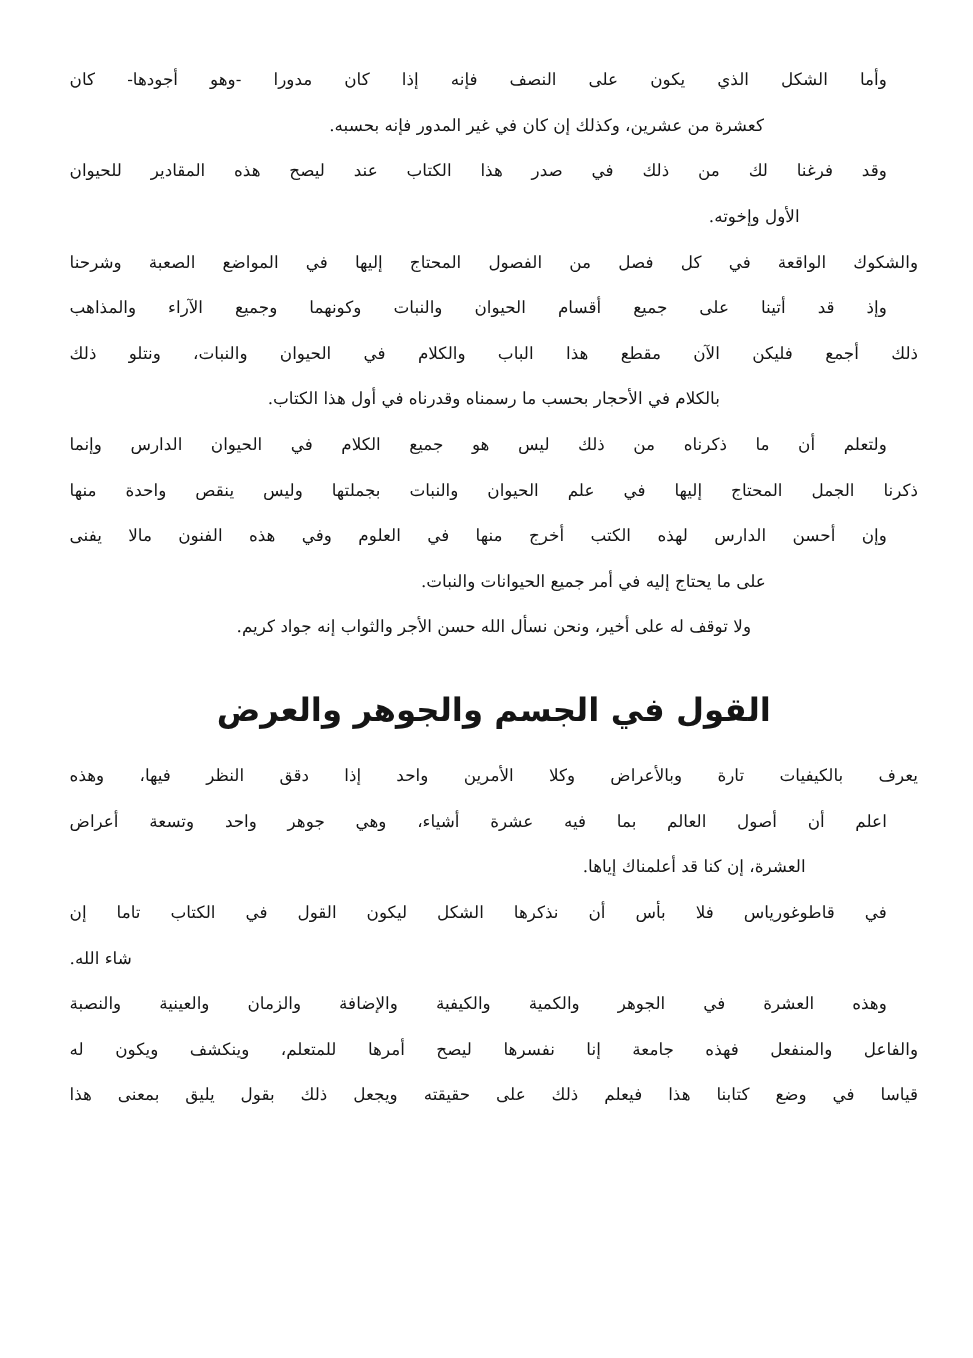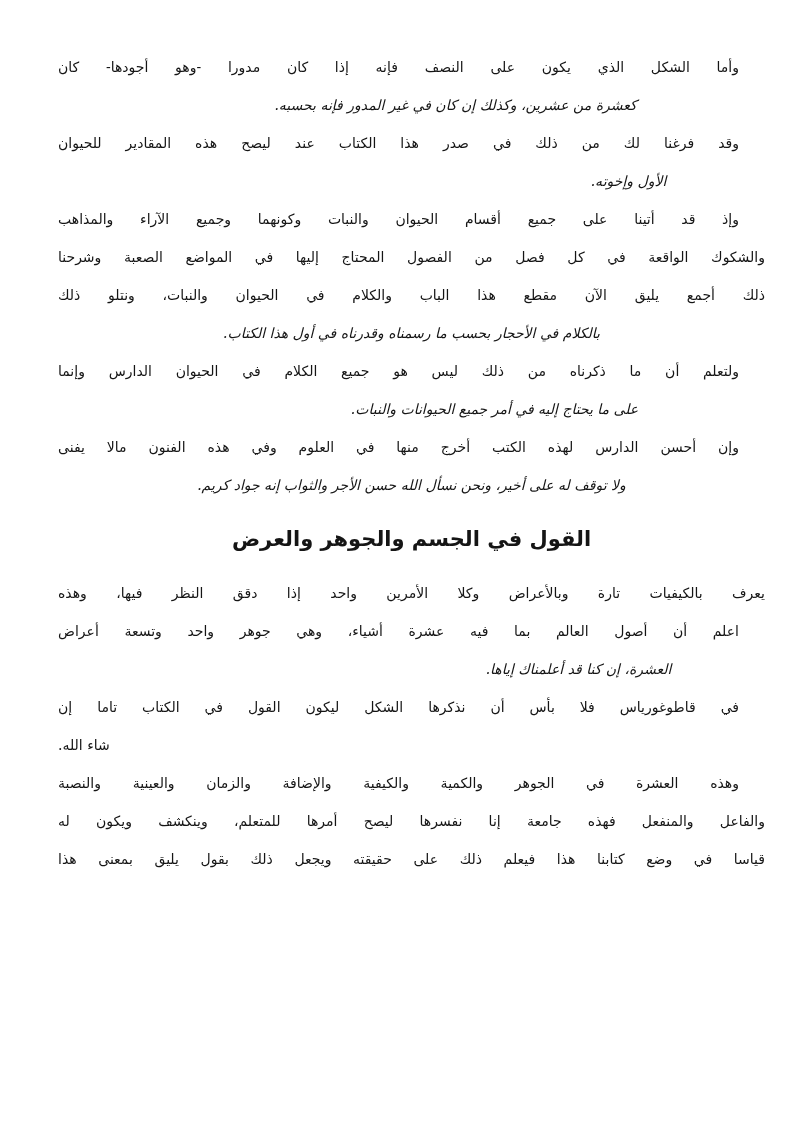--- a/index.html
+++ b/index.html
@@ -28,58 +28,59 @@
     padding: 0;
     font-size: 14px;
     line-height: 38px;
     text-align: justify;
     text-align-last: justify;
     white-space: normal;
   }
   
   .fi { padding-right: 26px; }
   
-  .endc  {  text-align-last: center; font-style: italic; }
+  .endc  {  text-align-last: center; }
   .sh88  { padding-left: 88px; }
   .sh166 { padding-left: 166px; }
   .sh334 { padding-left: 334px; }
   .sh434 { padding-left: 434px; }
   
   .endl  { text-align: right; text-align-last: left; }
 
   .heading {
-    margin: 16px 0 16px 0;
-    font-size: 21px;
+    margin: 32px 0 16px 0;
+    font-size: 27px;
     line-height: 38px;
     font-weight: bold;
     text-align: center;
     text-align-last: center;
   }
 </style>
 </head>
 <body>
 
 <div class="page">
   <div class="text-block">
 
     <p class="ln fi">وأما الشكل الذي يكون على النصف فإنه إذا كان مدورا -وهو أجودها- كان</p>
     <p class="ln endc sh88">كعشرة من عشرين، وكذلك إن كان في غير المدور فإنه بحسبه.</p>
 
     <p class="ln fi">وقد فرغنا لك من ذلك في صدر هذا الكتاب عند ليصح هذه المقادير للحيوان</p>
     <p class="ln endc sh434">الأول وإخوته.</p>
 
+    <p class="ln">والشكوك الواقعة في كل فصل من الفصول المحتاج إليها في المواضع الصعبة وشرحنا</p>
     <p class="ln fi">وإذ قد أتينا على جميع أقسام الحيوان والنبات وكونهما وجميع الآراء والمذاهب</p>
-    <p class="ln">والشكوك الواقعة في كل فصل من الفصول المحتاج إليها في المواضع الصعبة وشرحنا</p>
-    <p class="ln">ذلك أجمع يليق الآن مقطع هذا الباب والكلام في الحيوان والنبات، ونتلو ذلك</p>
+    <p class="ln">ذلك أجمع فليكن الآن مقطع هذا الباب والكلام في الحيوان والنبات، ونتلو ذلك</p>
     <p class="ln endc">بالكلام في الأحجار بحسب ما رسمناه وقدرناه في أول هذا الكتاب.</p>
 
     <p class="ln fi">ولتعلم أن ما ذكرناه من ذلك ليس هو جميع الكلام في الحيوان الدارس وإنما</p>
+    <p class="ln">ذكرنا الجمل المحتاج إليها في علم الحيوان والنبات بجملتها وليس ينقص واحدة منها</p>
+    <p class="ln fi">وإن أحسن الدارس لهذه الكتب أخرج منها في العلوم وفي هذه الفنون مالا يفنى</p>
+
     <p class="ln endc sh166">على ما يحتاج إليه في أمر جميع الحيوانات والنبات.</p>
-
-    <p class="ln fi">وإن أحسن الدارس لهذه الكتب أخرج منها في العلوم وفي هذه الفنون مالا يفنى</p>
     <p class="ln endc">ولا توقف له على أخير، ونحن نسأل الله حسن الأجر والثواب إنه جواد كريم.</p>
 
     <h2 class="heading">القول في الجسم والجوهر والعرض</h2>
 
     <p class="ln">يعرف بالكيفيات تارة وبالأعراض وكلا الأمرين واحد إذا دقق النظر فيها، وهذه</p>
     <p class="ln fi">اعلم أن أصول العالم بما فيه عشرة أشياء، وهي جوهر واحد وتسعة أعراض</p>
     <p class="ln endc sh334">العشرة، إن كنا قد أعلمناك إياها.</p>
 
     <p class="ln fi">في قاطوغورياس فلا بأس أن نذكرها الشكل ليكون القول في الكتاب تاما إن</p>
     <p class="ln endl">شاء الله.</p>

